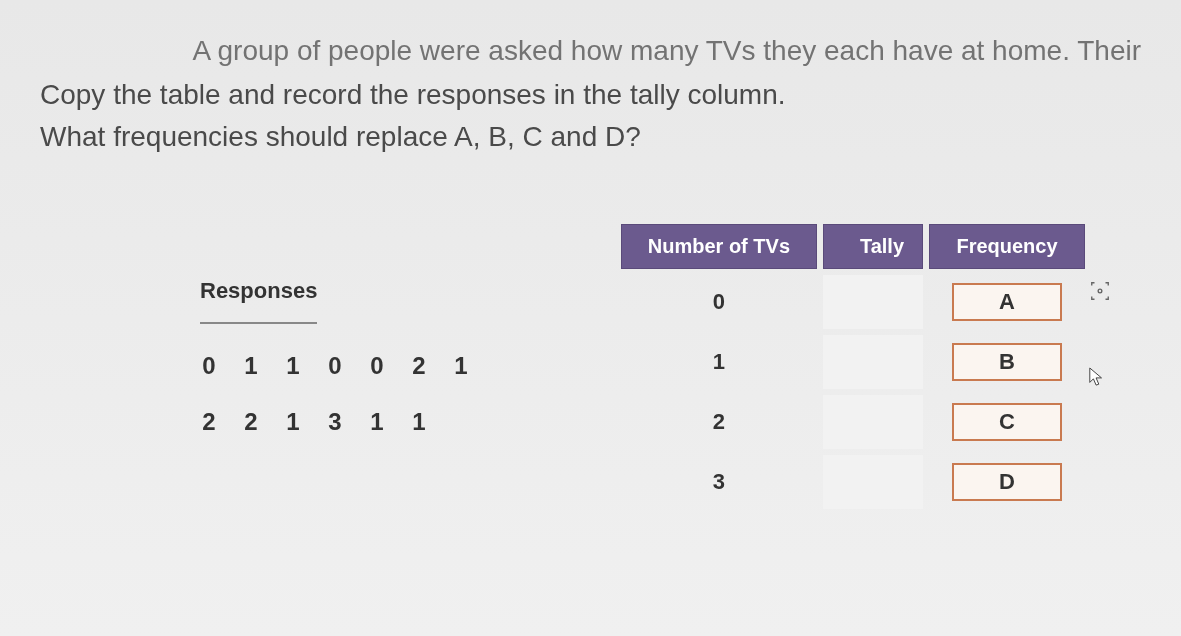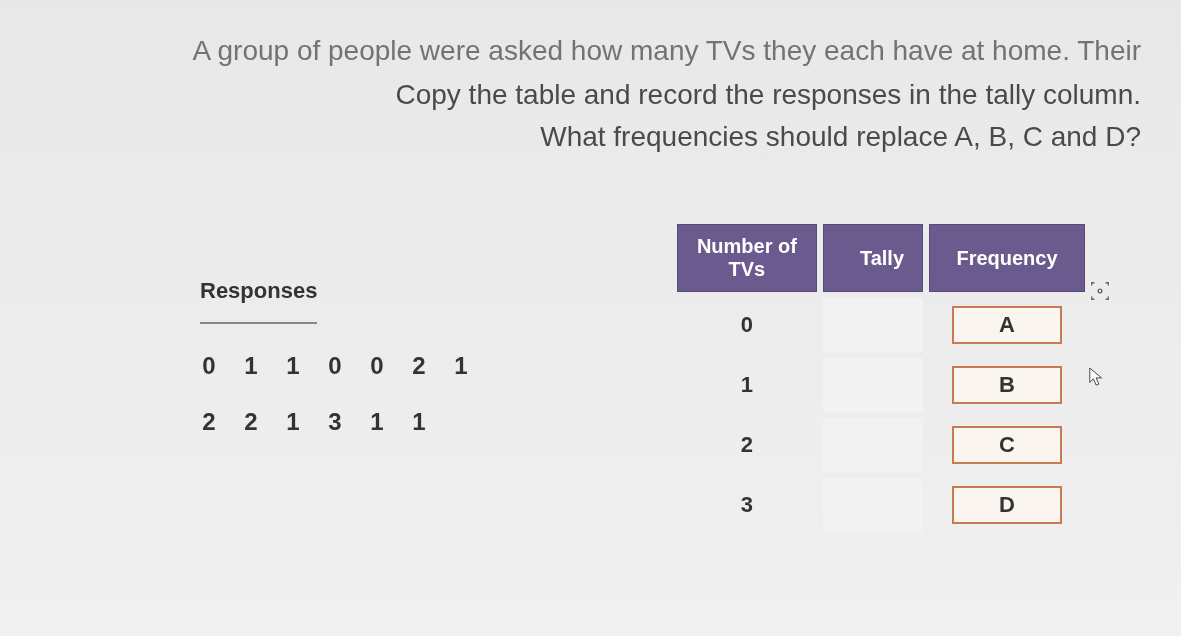--- a/index.html
+++ b/index.html
@@ -21,21 +21,21 @@
       color: #737373;
       text-align: right;
       line-height: 1.5;
     }
     .question-text p {
       margin-bottom: 2px;
     }
     .instruction {
       font-size: 28px;
       color: #4a4a4a;
-      text-align: right;
+      text-align: left;
       line-height: 1.5;
       margin-bottom: 60px;
     }
     .content-area {
       display: flex;
       gap: 60px;
       align-items: flex-start;
       padding: 0 20px;
       margin-top: 30px;
     }
@@ -72,21 +72,21 @@
     }
     .freq-table th {
       background: #6b5a8e;
       color: #fff;
       font-size: 20px;
       font-weight: bold;
       padding: 10px 18px;
       border: 1px solid #5a4a7a;
       text-align: center;
     }
-    .freq-table th:nth-child(1) { width: 140px; }
+    .freq-table th:nth-child(1) { width: 196px; }
     .freq-table th:nth-child(2) { width: 100px; padding-left: 36px; }
     .freq-table th:nth-child(3) { width: 156px; }
     .freq-table td {
       text-align: center;
       font-size: 22px;
       font-weight: bold;
       color: #333;
       padding: 8px 10px;
       height: 42px;
     }

